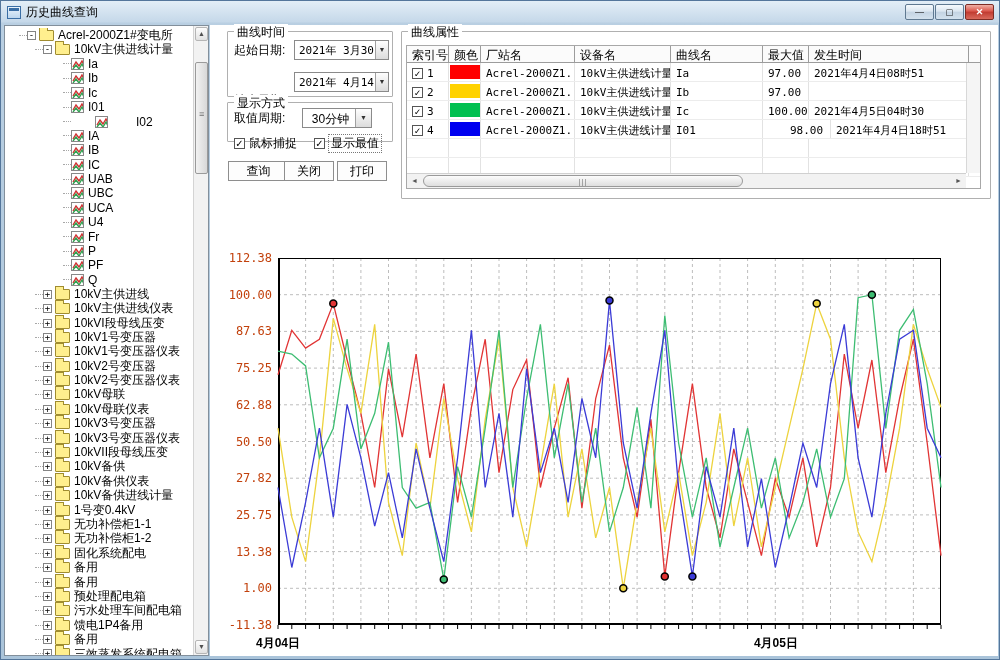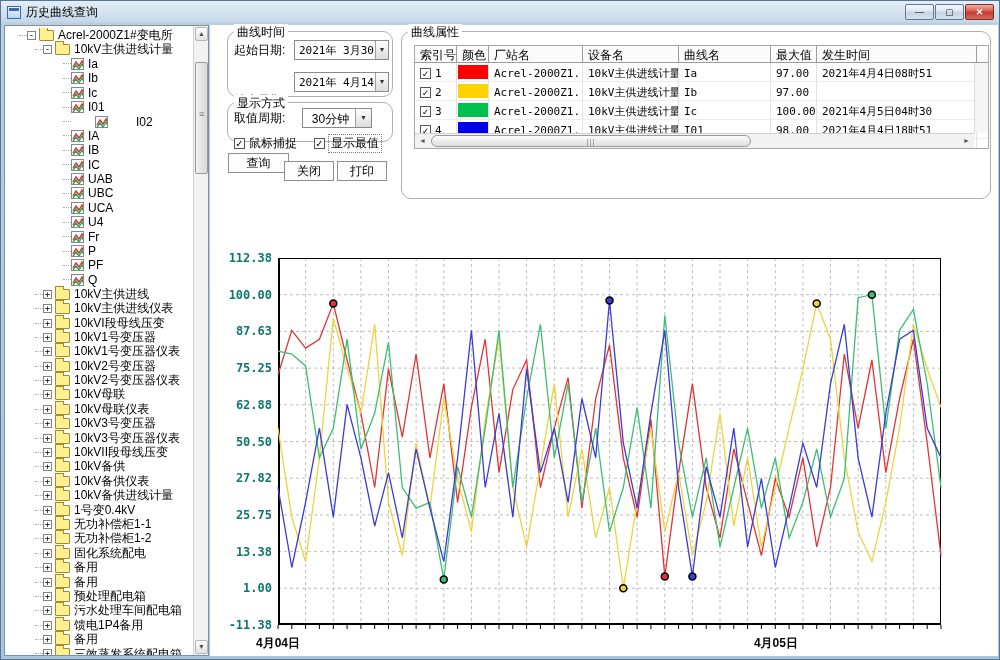--- a/index.html
+++ b/index.html
@@ -44,58 +44,58 @@
                     background:#f2f2f2; border-left:1px solid #d4d4d4; }
   .sb-arrow { position:absolute; left:1px; width:13px; height:14px; background:linear-gradient(#fdfdfd,#e2e2e2);
               border:1px solid #b5b5b5; border-radius:2px; font-size:7px; text-align:center;
               line-height:12px; color:#505050; }
   #tree-thumb { position:absolute; left:1px; top:36px; width:13px; height:112px;
                 background:linear-gradient(90deg,#f2f2f2,#d8d8d8); border:1px solid #9a9a9a;
                 border-radius:2px; }
   #tree-thumb::after { content:"≡"; position:absolute; left:3px; top:46px; font-size:9px; color:#707070; }
   
   #main { position:absolute; left:209px; top:24px; width:788px; height:631px; background:#fff; }
-  .group { position:absolute; border:1px solid #b0b0b0; border-radius:10px; }
+  .group { position:absolute; border:1px solid #b0b0b0; border-radius:1px; }
   .glabel { position:absolute; top:-8px; left:6px; background:#fff; padding:0 3px;
             font-size:12px; color:#000; }
   .formrow { position:absolute; display:flex; align-items:center; font-size:12px; }
   .dtp { display:flex; border:1px solid #8a8a8a; background:#fff; height:20px; width:95px; }
   .dtp .val { flex:1; font-size:12px; padding:2px 1px 0 4px; white-space:nowrap;
               font-family:"DejaVu Sans Mono","Liberation Sans",sans-serif; font-size:11px;text-align:center; }
   .drop { width:16px; background:linear-gradient(#fefefe,#dcdcdc); border-left:1px solid #a0a0a0;
           font-size:7px; text-align:center; line-height:18px; color:#333; }
   .cb { width:11px; height:11px; border:1px solid #555; background:#fff; font-size:10px;
         line-height:9px; text-align:center; color:#000; margin-right:4px; flex:none; }
   .focus-rect { outline:1px dotted #777; padding:0 2px; }
   .btn { position:absolute; height:20px; background:#fdfdfd; border:1px solid #8e8e8e;
          font-size:12px; text-align:center; line-height:18px; }
   
-  #table { position:absolute; left:12px; top:13px; width:575px; height:104px;
+  #table { position:absolute; left:4px; top:13px; width:575px; height:144px;
            border:1px solid #a8a8a8; background:#fff; overflow:hidden; }
   #thead { display:flex; height:17px; background:#fbfbfb; border-bottom:1px solid #9c9c9c; }
   #thead .hc { font-size:12px; padding:1px 0 0 5px; border-right:1px solid #9c9c9c;
                white-space:nowrap; overflow:hidden; flex:none; }
   .drow { display:flex; height:19px; border-bottom:1px solid #ececec; align-items:stretch; }
   .dc { font-size:12px; padding:2px 0 0 5px; border-right:1px solid #e2e2e2; white-space:nowrap;
         overflow:hidden; flex:none; display:flex; align-items:center;
         font-family:"DejaVu Sans Mono","Liberation Sans",sans-serif; font-size:11px; }
   .swatch { width:30px; height:14px; margin:auto; }
   #hscroll { position:absolute; left:0; bottom:0; height:15px; right:14px; background:#f2f2f2;
              border-top:1px solid #d0d0d0; }
   .hs-arrow { position:absolute; top:1px; width:13px; height:12px; font-size:7px; color:#555;
               text-align:center; line-height:12px; }
   #hthumb { position:absolute; left:16px; top:1px; width:320px; height:12px;
             background:linear-gradient(#fcfcfc,#dedede); border:1px solid #9a9a9a; border-radius:6px;
             text-align:center; font-size:8px; line-height:11px; color:#808080; letter-spacing:1px; }
   #vscroll { position:absolute; right:0; top:17px; bottom:15px; width:14px; background:#f5f5f5;
              border-left:1px solid #d8d8d8; }
   
   #chart { position:absolute; left:0; top:200px; right:0; bottom:0; }
-  .ylab { position:absolute; width:46px; text-align:right; font-size:12px; font-weight:bold;
-          color:#0f766e; font-family:"DejaVu Sans Mono",monospace; }
+  .ylab { position:absolute; width:46px; text-align:right; font-size:12px; font-weight:normal;
+          color:#c2410c; font-family:"DejaVu Sans Mono",monospace; }
   .xlab { position:absolute; width:70px; text-align:center; font-size:12px; font-weight:bold;
           color:#000; }
   #plot-svg { position:absolute; overflow:visible; }
   .grid { stroke:#bdbdbd; stroke-width:1; stroke-dasharray:3 3; }
   .tickline { stroke:#000; stroke-width:1; }
 </style>
 </head>
 <body>
 
 <div id="window">
@@ -480,21 +480,21 @@
       <div class="formrow" style="left:6px; top:32px;">
         <span class="cb">✓</span>
         <span>鼠标捕捉</span>
       </div>
       <div class="formrow" style="left:86px; top:32px;">
         <span class="cb">✓</span>
         <span class="focus-rect">显示最值</span>
       </div>
     </div>
 
-    <div class="btn" style="left:18px; top:128px; width:61px;">查询</div>
+    <div class="btn" style="left:18px; top:136px; width:61px;">查询</div>
     <div class="btn" style="left:74px; top:136px; width:50px;">关闭</div>
     <div class="btn" style="left:127px; top:136px; width:50px;">打印</div>
 
     <div class="group" style="left:191px; top:6px; width:590px; height:168px;">
       <div class="glabel">曲线属性</div>
       <div id="table">
         <div id="thead">
             <div class="hc" style="width: 42px;">索引号</div>
             <div class="hc" style="width: 32px;">颜色</div>
             <div class="hc" style="width: 94px;">厂站名</div>
@@ -583,21 +583,21 @@
               </div>
               <div class="dc" style="width: 94px;">
                 <span>Acrel-2000Z1...</span>
               </div>
               <div class="dc" style="width: 96px;">
                 <span>10kV主供进线计量</span>
               </div>
               <div class="dc" style="width: 92px;">
                 <span>I01</span>
               </div>
-              <div class="dc" style="width: 46px;">
+              <div class="dc" style="width: 46px; margin-left: 22px;">
                 <span>98.00</span>
               </div>
               <div class="dc" style="width: 160px;">
                 <span>2021年4月4日18时51</span>
               </div>
             </div>
             <div class="drow">
               <div class="dc" style="width: 42px;"></div>
               <div class="dc" style="width: 32px;"></div>
               <div class="dc" style="width: 94px;"></div>

